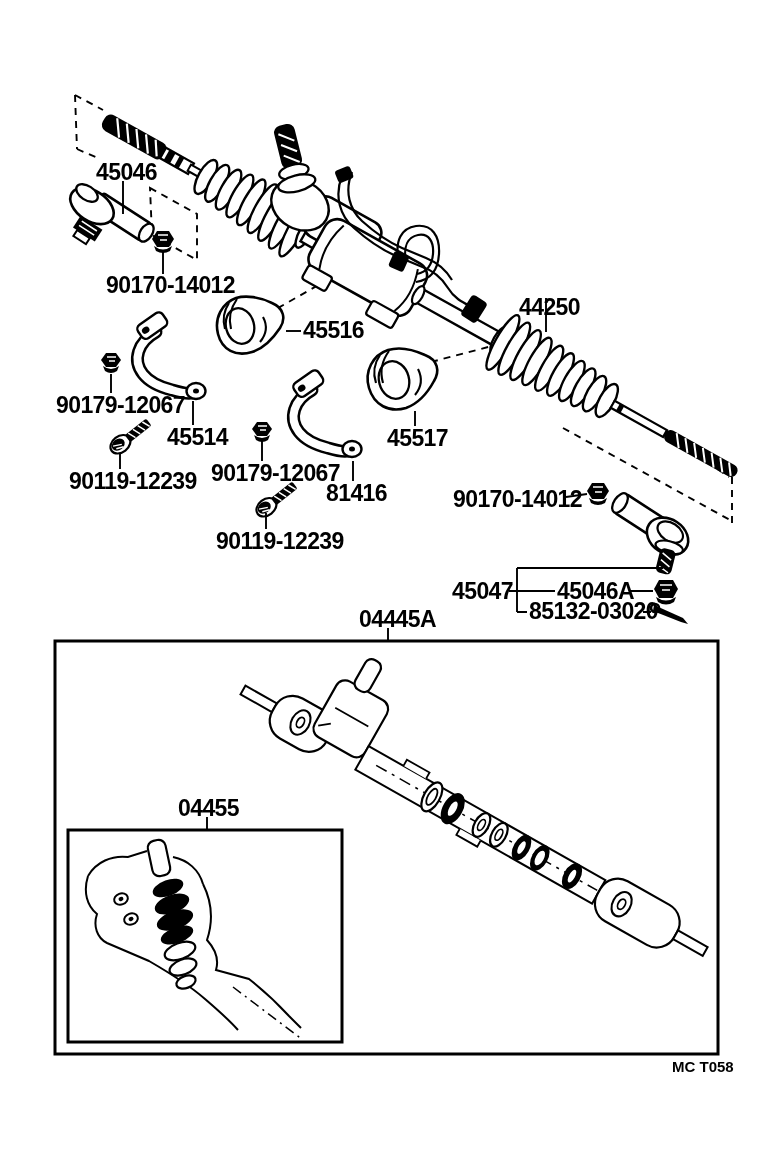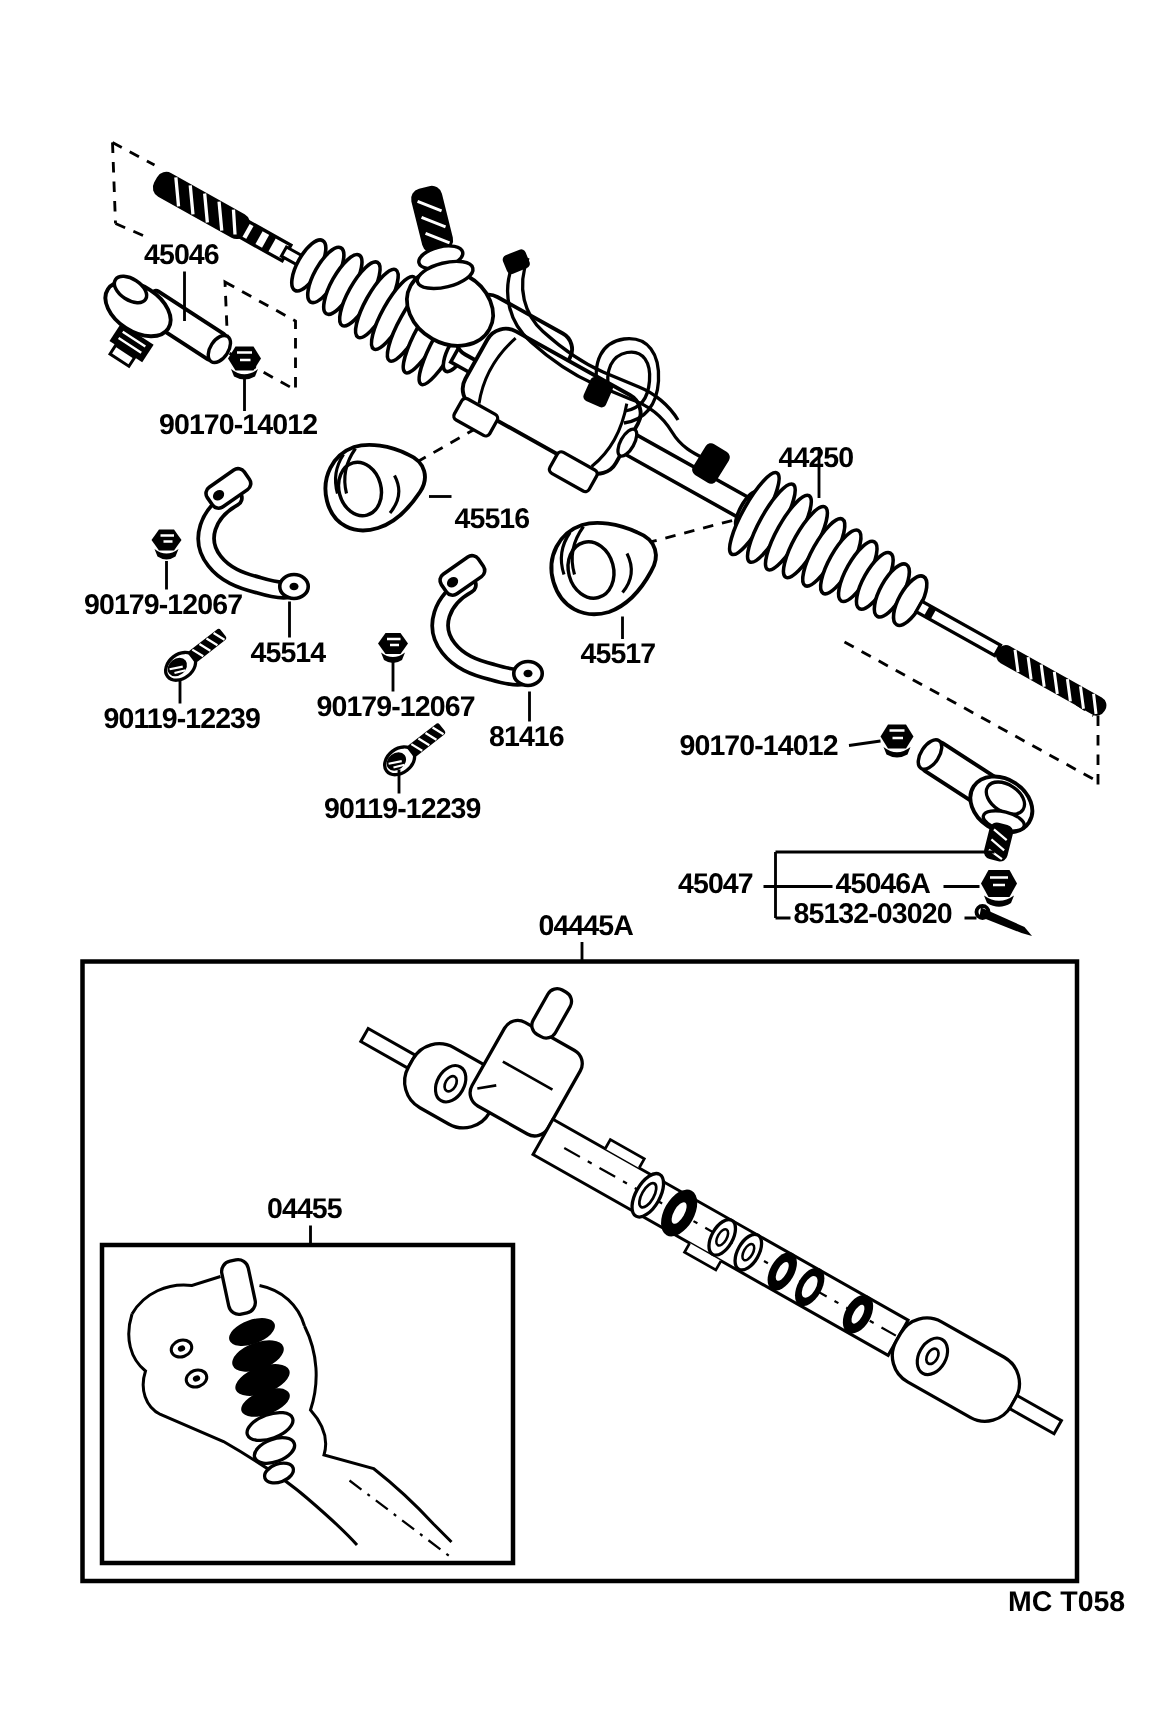--- a/index.html
+++ b/index.html
@@ -3,25 +3,25 @@
 <meta charset="utf-8">
 <style>
   html,body{margin:0;padding:0;background:#e8e8e8;}
   .stage{
     position:relative;width:776px;height:1152px;margin:0 auto;
     background:#ffffff;overflow:hidden;
     font-family:"Liberation Sans","DejaVu Sans",sans-serif;
   }
   .stage svg{position:absolute;left:0;top:0;}
   .callout{
-    position:absolute;color:#000;font-weight:700;font-size:19px;
+    position:absolute;color:#000;font-weight:700;font-size:23px;
     line-height:1;letter-spacing:-0.6px;white-space:nowrap;
     font-family:"Liberation Sans","DejaVu Sans",sans-serif;
   }
-  .footer-code{font-size:19px;letter-spacing:0;}
+  .footer-code{font-size:15px;letter-spacing:0;}
 </style>
 </head>
 <body>
 
 <div class="stage">
 
 <svg width="776" height="1152" viewBox="0 0 776 1152">
 
   <g stroke="#000" stroke-width="1.9" fill="none" stroke-dasharray="7 6">
     <path d="M75,95 L103,110"></path>
@@ -296,21 +296,21 @@
     <ellipse cx="177" cy="935" rx="17" ry="8" transform="rotate(-20 177 935)" fill="#000" stroke="none"></ellipse>
     <ellipse cx="180" cy="951" rx="16" ry="8" transform="rotate(-20 180 951)" fill="#fff" stroke-width="2.2"></ellipse>
     <ellipse cx="183" cy="967" rx="14" ry="7.5" transform="rotate(-20 183 967)" fill="#fff" stroke-width="2.2"></ellipse>
     <ellipse cx="186" cy="982" rx="10" ry="6" transform="rotate(-20 186 982)" fill="#fff" stroke-width="2.2"></ellipse>
     <path d="M233,987 L303,1040" stroke-width="1.5" stroke-dasharray="10 5 2 5"></path>
   </g>
 </svg>
 
   <div class="callout" style="left:96px;top:161px">45046</div>
   <div class="callout" style="left:106px;top:274px">90170-14012</div>
-  <div class="callout" style="left:303px;top:337px">45516</div>
+  <div class="callout" style="left:303px;top:319px">45516</div>
   <div class="callout" style="left:519px;top:296px">44250</div>
   <div class="callout" style="left:56px;top:394px">90179-12067</div>
   <div class="callout" style="left:167px;top:426px">45514</div>
   <div class="callout" style="left:69px;top:470px">90119-12239</div>
   <div class="callout" style="left:211px;top:462px">90179-12067</div>
   <div class="callout" style="left:326px;top:482px">81416</div>
   <div class="callout" style="left:216px;top:530px">90119-12239</div>
   <div class="callout" style="left:387px;top:427px">45517</div>
   <div class="callout" style="left:453px;top:488px">90170-14012</div>
   <div class="callout" style="left:452px;top:580px">45047</div>

